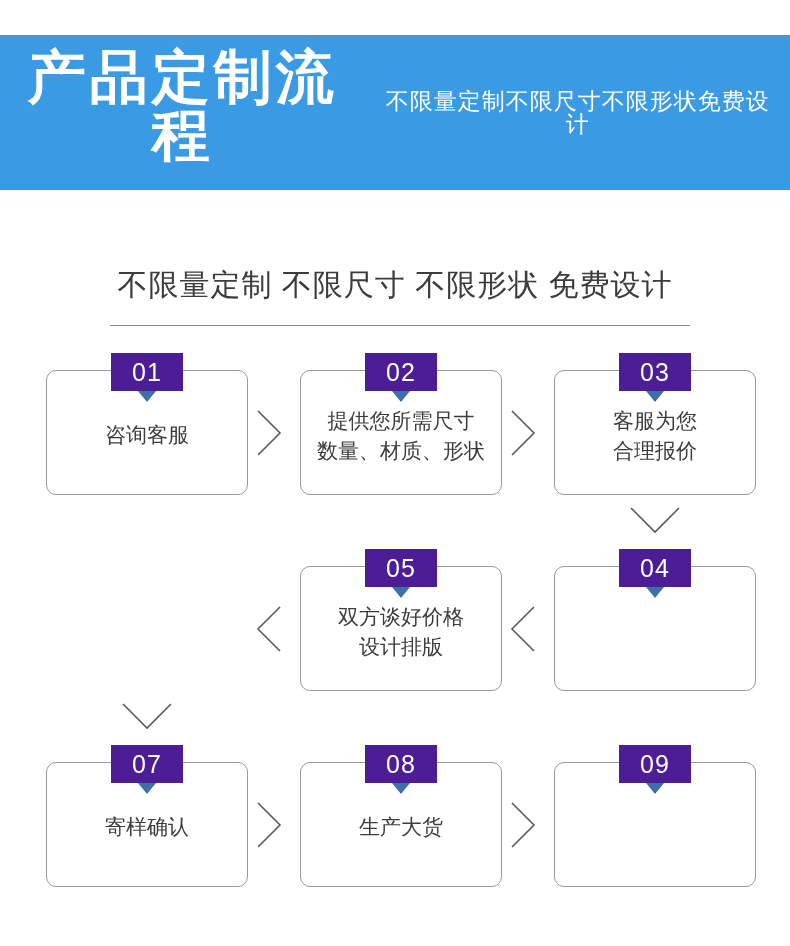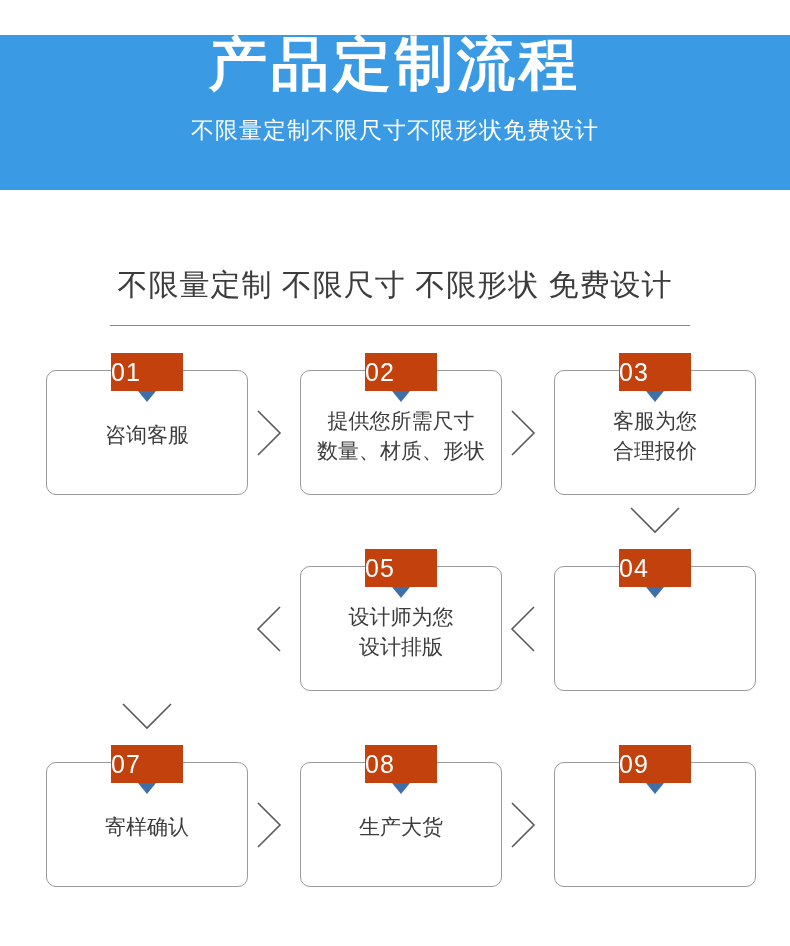--- a/index.html
+++ b/index.html
@@ -17,22 +17,23 @@
 
   
   .banner {
     position: absolute;
     left: 0;
     top: 35px;
     width: 790px;
     height: 155px;
     background: #3b9ae4;
     display: flex;
-    flex-direction: column;
+    flex-direction: row;
     align-items: center;
+    justify-content: center;
     box-sizing: border-box;
   }
   .banner-title {
     color: #ffffff;
     font-size: 58px;
     font-weight: bold;
     letter-spacing: 4px;
     line-height: 1;
     margin: 0 0 14px 0;
     text-align: center;
@@ -93,24 +94,25 @@
   .card.col1 { left: 300px; }
   .card.col2 { left: 554px; }
 
   .badge {
     position: absolute;
     left: 50%;
     top: -18px;
     transform: translateX(-50%);
     width: 72px;
     height: 38px;
-    background: #c2410c;
+    background: #4c1d95;
     color: #ffffff;
     font-size: 25px;
     line-height: 38px;
+    text-align: center;
     letter-spacing: 1px;
   }
   .badge::after {
     content: "";
     position: absolute;
     left: 50%;
     top: 38px;
     transform: translateX(-50%);
     width: 0;
     height: 0;
@@ -207,21 +209,21 @@
 
   <div class="flow-row">
     <div class="chev h-left-1">
       <svg viewBox="0 0 34 54">
           <polyline points="28,5 6,27 28,49" fill="none" stroke="#5a5a5a" stroke-width="1.6"></polyline>
         </svg>
     </div>
     <div class="card col1">
       <div class="badge">05</div>
       <div class="card-text">
-        <span class="line">设计师为您</span>
+        <span class="line">双方谈好价格</span>
         <span class="line">设计排版</span>
       </div>
     </div>
     <div class="chev h-left-2">
       <svg viewBox="0 0 34 54">
           <polyline points="28,5 6,27 28,49" fill="none" stroke="#5a5a5a" stroke-width="1.6"></polyline>
         </svg>
     </div>
     <div class="card col2">
       <div class="badge">04</div>

